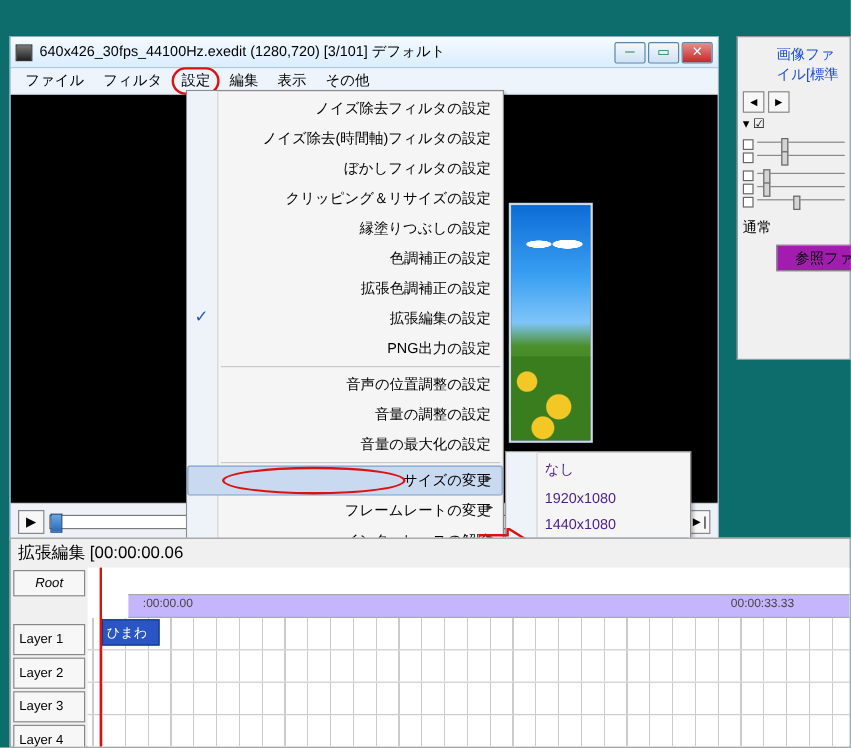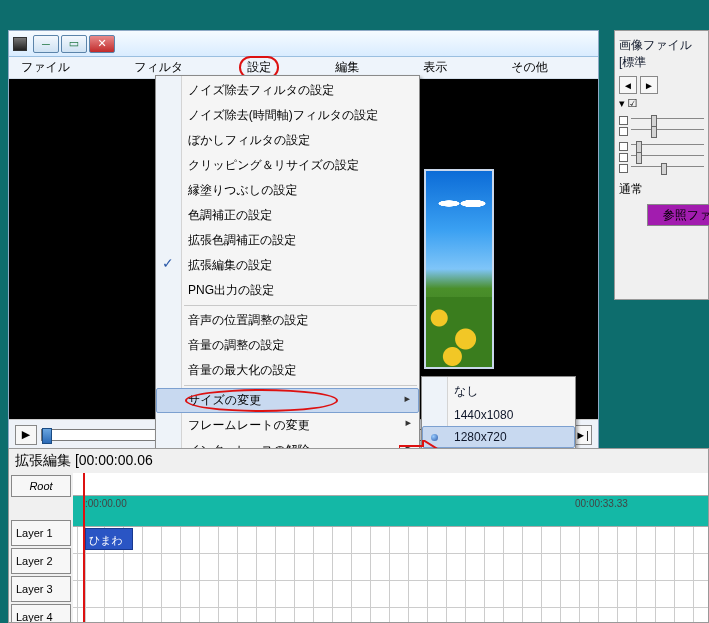--- a/index.html
+++ b/index.html
@@ -7,92 +7,93 @@
 
   
   .mainwin { position: absolute; left: 8px; top: 30px; width: 591px; border: 1px solid #8ea9c5; background: #fff; }
   .titlebar { height: 26px; background: linear-gradient(#f6fbff,#d9ecff); display:flex; align-items:center; padding:0 4px; border-bottom:1px solid #9abfe0; }
   .titlebar .ticon { width:14px; height:14px; background:linear-gradient(#777,#222); border:1px solid #333; margin-right:6px; }
   .titlebar .ttext { flex:1; font-size:12px; color:#000; }
   .titlebuttons { display:flex; gap:2px; }
   .tbtn { width:26px; height:18px; border:1px solid #5b84aa; border-radius:2px; background:linear-gradient(#f3f8fd,#cfe2f3); display:flex; align-items:center; justify-content:center; font-size:11px; color:#274; }
   .tbtn.close { background:linear-gradient(#e98b8b,#c12a2a); color:#fff; }
 
-  .menubar { height:22px; background:#eef4fb; display:flex; align-items:center; font-size:12px; padding:0 4px; border-bottom:1px solid #d4dfeb;gap:48px; }
+  .menubar { height:22px; background:#eef4fb; display:flex; align-items:center; font-size:12px; padding:0 4px; border-bottom:1px solid #d4dfeb; }
   .menubar .mitem { padding:3px 8px; color:#000; }
   .menubar .mitem.sel { border:2px solid #d11; border-radius:12px; padding:1px 6px;text-align:center; }
 
   .preview { height:340px; background:#000; display:flex; align-items:center; justify-content:center; position:relative; }
   .photo { position:absolute; left:415px; top:90px; width:70px; height:200px; border:2px solid #cad8ec; background:linear-gradient(#0c6cd7 0%, #3aa0f2 30%, #7fc5f8 50%, #4a8f2a 60%, #2f6f1c 100%); overflow:hidden; }
   .sunflowers { position:absolute; bottom:0; left:0; right:0; height:70px; background:radial-gradient(circle at 20% 30%, #f2c726 8px, transparent 9px), radial-gradient(circle at 60% 60%, #f2c726 10px, transparent 11px), radial-gradient(circle at 40% 85%, #f2c726 9px, transparent 10px), #3a7d1e; }
   .cloud { position:absolute; top:20px; left:5px; width:60px; height:25px; background:radial-gradient(ellipse at 30% 50%, #fff 10px, transparent 11px), radial-gradient(ellipse at 70% 50%, #fff 12px, transparent 13px); }
 
   .playbar { height:30px; background:#eef2f8; display:flex; align-items:center; padding:0 6px; gap:4px; border-top:1px solid #ccc; }
   .playbtn { width:22px;height:20px; border:1px solid #888; background:#f7f7f7; display:flex;align-items:center;justify-content:center; font-size:11px; }
   .slider { flex:1; height:12px; background:#fff; border:1px solid #7a7a7a; position:relative; }
   .slider-thumb { position:absolute; left:0; top:-2px; width:10px; height:16px; background:linear-gradient(#6aa6e0,#2a69b6); border:1px solid #1a4b83; }
   .stepbtn { width:20px;height:20px; border:1px solid #888; background:#f7f7f7; display:flex;align-items:center;justify-content:center; font-size:11px; }
 
   
   .dropdown { position:absolute; left:155px; top:75px; width:265px; background:#f5f5f5; border:1px solid #8a8a8a; box-shadow:2px 2px 3px rgba(0,0,0,0.3); }
   .dropdown .left { position:absolute; left:0; top:0; bottom:0; width:26px; background:#eef3f9; border-right:1px solid #d4d4d4; }
-  .dlist { list-style:none; padding:2px 0; }
+  .dlist { list-style:none; padding:2px 0;text-align:right; }
   .dlist li { font-size:12px; padding:4px 10px 4px 32px; color:#000; position:relative; }
   .dlist li.sep { border-top:1px solid #c9c9c9; margin:2px 2px 2px 28px; padding:0; height:0; }
   .dlist li.has-sub::after { content:"▸"; position:absolute; right:8px; top:3px; font-size:11px; color:#333; }
   .dlist li.highlight { background:#c8d9f0; border:1px solid #7ca0d0; border-radius:2px; padding:3px 9px 3px 31px; }
   .dlist li .check { position:absolute; left:6px; top:2px; color:#2a58a8; font-size:14px; }
   .dlist li .ellipse { position:absolute; left:28px; right:80px; top:0; bottom:0; border:2px solid #d11; border-radius:50%; pointer-events:none; }
 
   
   .submenu { position:absolute; left:421px; top:376px; width:155px; background:#f5f5f5; border:1px solid #8a8a8a; box-shadow:2px 2px 3px rgba(0,0,0,0.3); }
   .submenu .left { position:absolute; left:0; top:0; bottom:0; width:26px; background:#eef3f9; border-right:1px solid #d4d4d4; }
   .slist { list-style:none; padding:2px 0; }
-  .slist li { font-size:12px; padding:4px 10px 4px 32px; color:#0f172a; position:relative; }
+  .slist li { font-size:12px; padding:4px 10px 4px 32px; color:#4c1d95; position:relative; }
   .slist li.sel { background:#c8d9f0; border:1px solid #7ca0d0; border-radius:2px; padding:3px 9px 3px 31px; }
   .slist li.sep { border-top:1px solid #c9c9c9; margin:2px 2px 2px 28px; padding:0; height:0; }
   .slist li .dot { position:absolute; left:8px; top:7px; width:7px; height:7px; border-radius:50%; background:radial-gradient(circle at 35% 35%, #9cf, #2a58a8); }
 
   
   .arrow { position:absolute; left:399px; top:440px; width:40px; height:20px; }
   .arrow svg { width:40px; height:20px; }
 
   
   .sidepanel { position:absolute; right:0; top:30px; width:95px; height:270px; background:#f0f0f0; border:1px solid #999; padding:4px; font-size:12px; }
-  .sidepanel .title { font-size:12px; color:#0f172a; padding:2px 0; }
+  .sidepanel .title { font-size:12px; color:#1d4ed8; padding:2px 0;margin-left:28px; }
   .minbtns { display:flex; gap:3px; margin:3px 0; }
   .minbtn { width:18px; height:18px; border:1px solid #888; background:#f7f7f7; display:flex;align-items:center;justify-content:center; font-size:10px; }
   .sliderblock { margin:6px 0; }
   .smline { display:flex; align-items:center; gap:3px; margin:2px 0; }
   .smsq { width:9px; height:9px; border:1px solid #666; background:#fff; }
   .smslider { flex:1; height:6px; border-top:1px solid #888; position:relative; }
   .smthumb { position:absolute; left:20px; top:-4px; width:6px; height:12px; background:#d4d4d4; border:1px solid #666; }
   .refbtn { width:80px; height:22px; border:1px solid #888; background:#a21caf; font-size:12px; margin-top:6px;margin-left:28px; }
 
   
   .tlwin { position:absolute; left:8px; bottom:0; right:0; height:175px; background:#f0f0f0; border:1px solid #999; overflow:hidden; }
   .tltitle { font-size:14px; padding:3px 6px; color:#000; }
-  .tlruler { height:32px; background:#14b8a6; border-top:1px solid #aaa; border-bottom:1px solid #aaa; position:relative; font-size:11px; color:#444; }
+  .tlruler { height:20px; background:#c4b5fd; border-top:1px solid #aaa; border-bottom:1px solid #aaa; position:relative; font-size:11px; color:#444;margin-left:34px; }
   .tlruler .ts { position:absolute; top:2px; font-size:10px; }
   .tlbody { display:flex; }
   .rootcol { width:64px; display:flex; flex-direction:column; }
   .rootbtn { height:22px; border:1px solid #888; background:#f7f7f7; margin:2px; font-size:11px;font-style:italic; }
   .layerbtn { height:26px; border:1px solid #888; background:#f7f7f7; margin:1px 2px; font-size:11px; text-align:left; padding-left:4px; line-height:24px; }
   .tracks { flex:1; position:relative; background:#fff; }
   .trackrow { height:27px; border-bottom:1px solid #ccc; position:relative; }
   .trackrow .grid { position:absolute; inset:0; background-image:repeating-linear-gradient(90deg, #ccc 0, #ccc 1px, transparent 1px, transparent 19px); background-position:12px 0; }
   .clip { position:absolute; left:12px; top:1px; height:22px; width:48px; background:#2a55c4; color:#fff; font-size:11px; line-height:22px; padding:0 3px; border:1px solid #18388f; }
   .playhead { position:absolute; left:74px; top:0; bottom:0; width:2px; background:#d11; }
 </style>
 </head>
 <body>
 
 <div class="mainwin">
   <div class="titlebar">
     <div class="ticon"></div>
+    <div class="ttext">640x426_30fps_44100Hz.exedit (1280,720)  [3/101]  デフォルト</div>
     <div class="titlebuttons">
       <div class="tbtn">─</div>
       <div class="tbtn">▭</div>
       <div class="tbtn close">✕</div>
     </div>
   </div>
   <div class="menubar">
     <div class="mitem">ファイル</div>
     <div class="mitem">フィルタ</div>
     <div class="mitem sel">設定</div>
@@ -140,20 +141,21 @@
     <li class="sep"></li>
     <li>圧縮の設定</li>
     <li class="has-sub">フィルタ順序の設定</li>
   </ul>
 </div>
 
 <div class="submenu">
   <div class="left"></div>
   <ul class="slist">
     <li>なし</li>
+    <li>1920x1080</li>
     <li>1440x1080</li>
     <li class="sel"><span class="dot"></span><span>1280x720</span></li>
     <li>640x480</li>
     <li>352x240</li>
     <li>320x240</li>
     <li class="sep"></li>
     <li>指定サイズ</li>
   </ul>
 </div>
 

